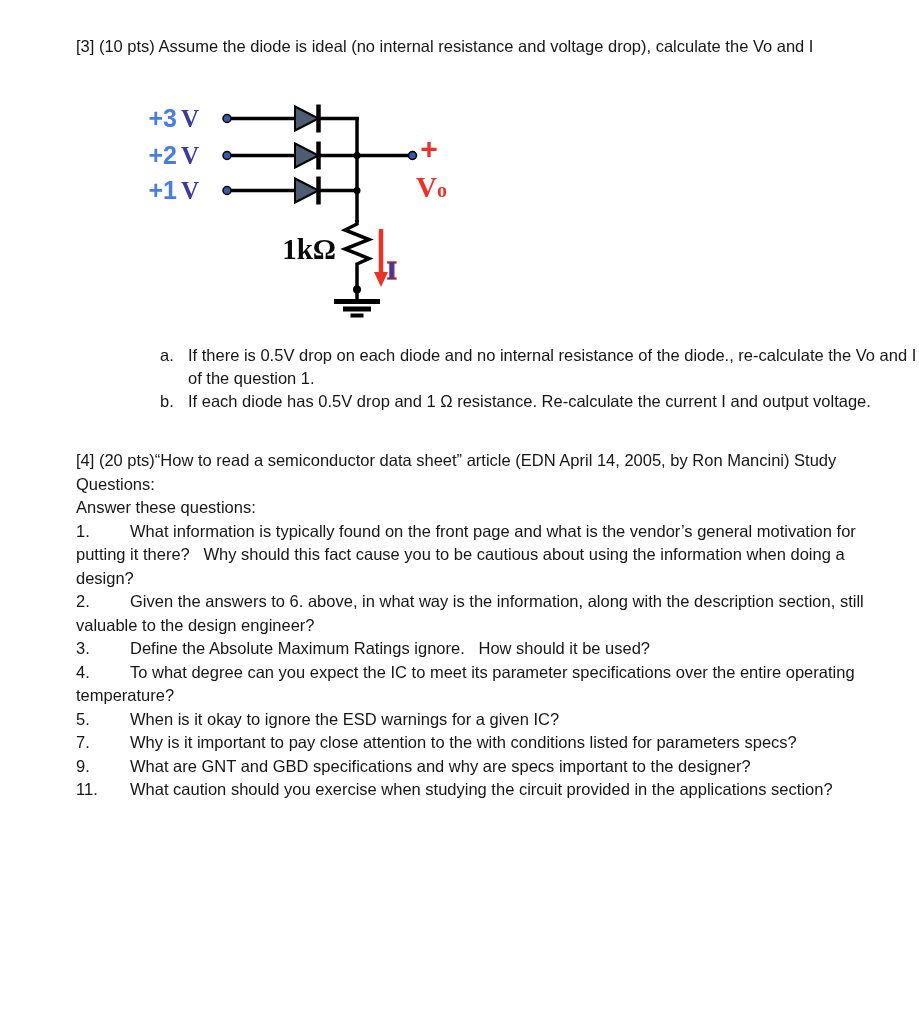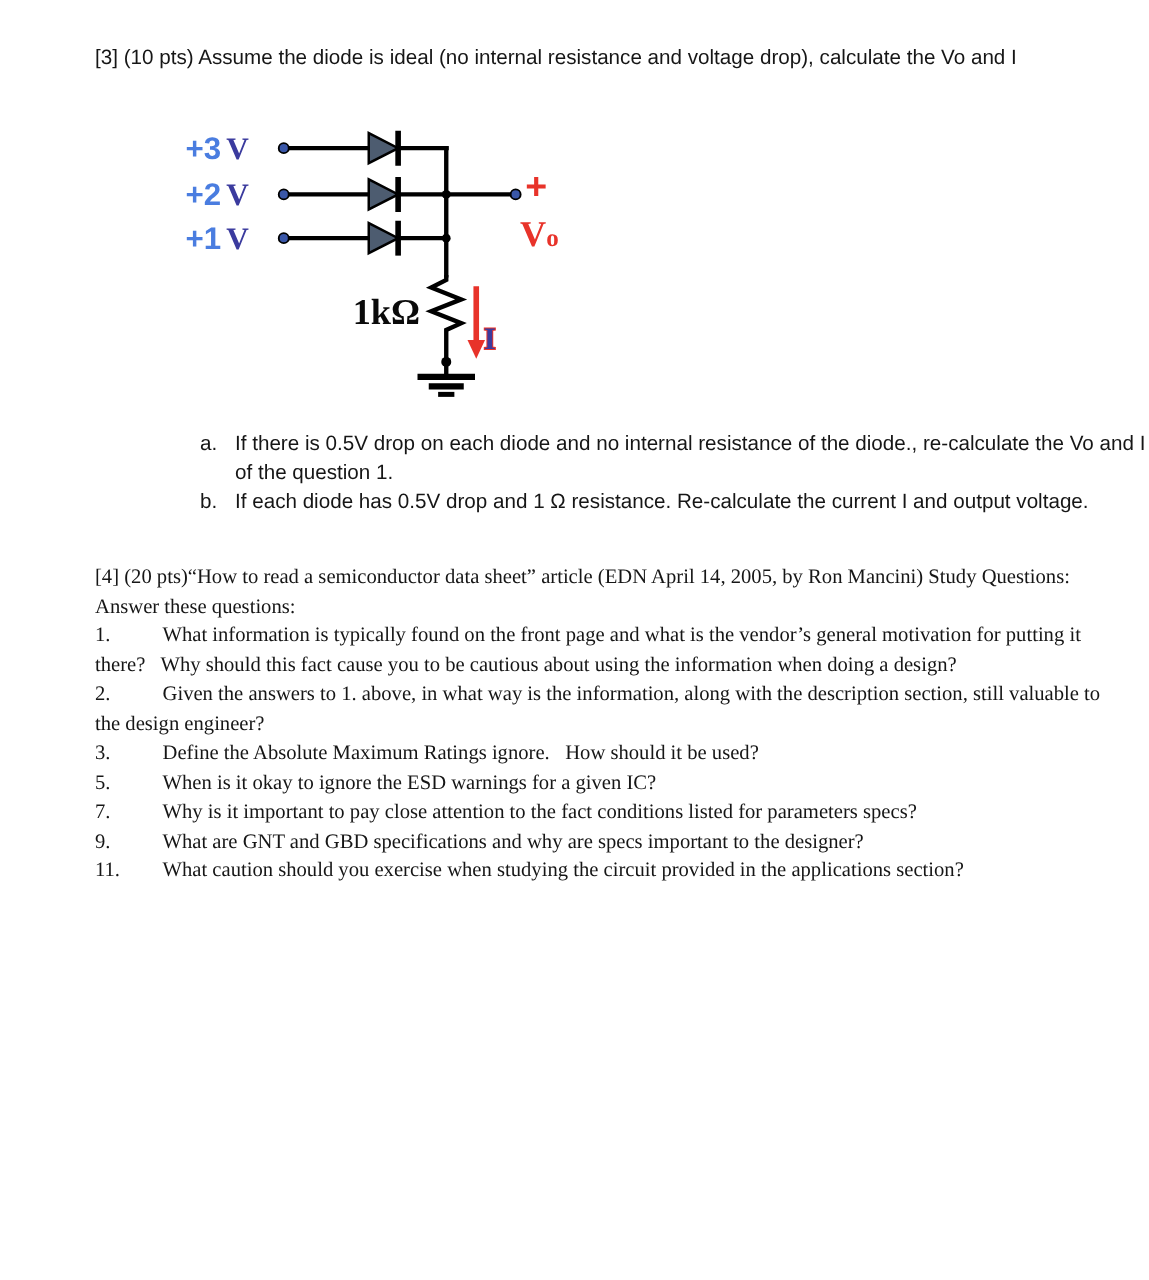--- a/index.html
+++ b/index.html
@@ -11,21 +11,21 @@
   .header3{
     position:absolute;top:33px;left:76px;width:850px;
     font-size:16.5px;line-height:26px;white-space:pre-wrap;
   }
   .circuit{position:absolute;top:92px;left:130px;width:350px;height:240px;}
   .subq{position:absolute;top:344px;left:160px;width:760px;font-size:16.5px;line-height:23.2px;}
   .subitem{position:relative;padding-left:28px;margin:0;}
   .submarker{position:absolute;left:0;top:0;}
   .subtext{white-space:pre-wrap;}
   .sec4{position:absolute;top:449px;left:76px;width:818px;font-size:16.5px;line-height:23.5px;}
-  .sec4 p{margin:0;font-family:Liberation Serif, serif;}
+  .sec4 p{margin:0;}
   .qhead,.qintro{white-space:pre-wrap;}
   .qnum{display:inline-block;width:54px;vertical-align:top;}
   .qtext{white-space:pre-wrap;}
   svg text{user-select:none;}
   .src-num{font-family:"Liberation Sans",sans-serif;font-weight:bold;font-size:25px;fill:#4a7de0;}
   .src-unit{font-family:"Liberation Serif",serif;font-weight:bold;font-size:25px;fill:#3b3b9e;}
   .out-plus{font-family:"Liberation Sans",sans-serif;font-weight:bold;font-size:30px;fill:#e8332a;}
   .out-vo{font-family:"Liberation Serif",serif;font-weight:bold;fill:#e8332a;}
   .res-label{font-family:"Liberation Serif",serif;font-weight:bold;font-size:29px;fill:#0a0a0a;}
   .cur-label{font-family:"Liberation Serif",serif;font-weight:bold;font-size:25px;fill:#3b3b9e;
@@ -92,19 +92,20 @@
   </div>
   <div class="subitem">
     <span class="submarker">b.</span><span class="subtext">If each diode has 0.5V drop and 1 Ω resistance. Re-calculate the current I and output voltage.</span>
   </div>
 </div>
 
 <div class="sec4">
   <p class="qhead">[4] (20 pts)“How to read a semiconductor data sheet” article (EDN April 14, 2005, by Ron Mancini) Study Questions:</p>
   <p class="qintro">Answer these questions:</p>
   <p class="qitem"><span class="qnum">1.</span><span class="qtext">What information is typically found on the front page and what is the vendor’s general motivation for putting it there?   Why should this fact cause you to be cautious about using the information when doing a design?</span></p>
-  <p class="qitem"><span class="qnum">2.</span><span class="qtext">Given the answers to 1. above, in what way is the information, along with the description section, still valuable to the design engineer?</span></p>
+  <p class="qitem"><span class="qnum">2.</span><span class="qtext">Given the answers to 6. above, in what way is the information, along with the description section, still valuable to the design engineer?</span></p>
   <p class="qitem"><span class="qnum">3.</span><span class="qtext">Define the Absolute Maximum Ratings ignore.   How should it be used?</span></p>
+  <p class="qitem"><span class="qnum">4.</span><span class="qtext">To what degree can you expect the IC to meet its parameter specifications over the entire operating temperature?</span></p>
   <p class="qitem"><span class="qnum">5.</span><span class="qtext">When is it okay to ignore the ESD warnings for a given IC?</span></p>
-  <p class="qitem"><span class="qnum">7.</span><span class="qtext">Why is it important to pay close attention to the fact conditions listed for parameters specs?</span></p>
+  <p class="qitem"><span class="qnum">7.</span><span class="qtext">Why is it important to pay close attention to the with conditions listed for parameters specs?</span></p>
   <p class="qitem"><span class="qnum">9.</span><span class="qtext">What are GNT and GBD specifications and why are specs important to the designer?</span></p>
   <p class="qitem"><span class="qnum">11.</span><span class="qtext">What caution should you exercise when studying the circuit provided in the applications section?</span></p>
 </div>
 
 </body></html>

